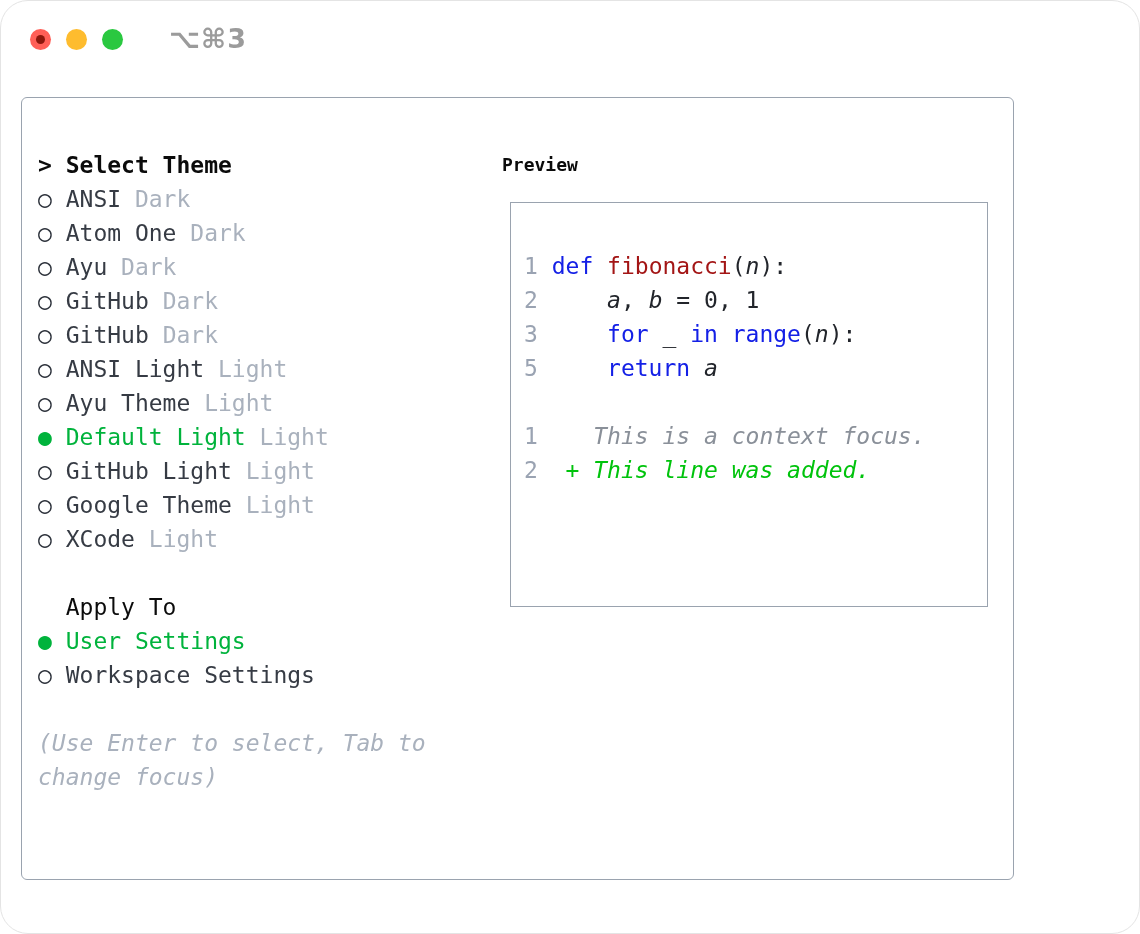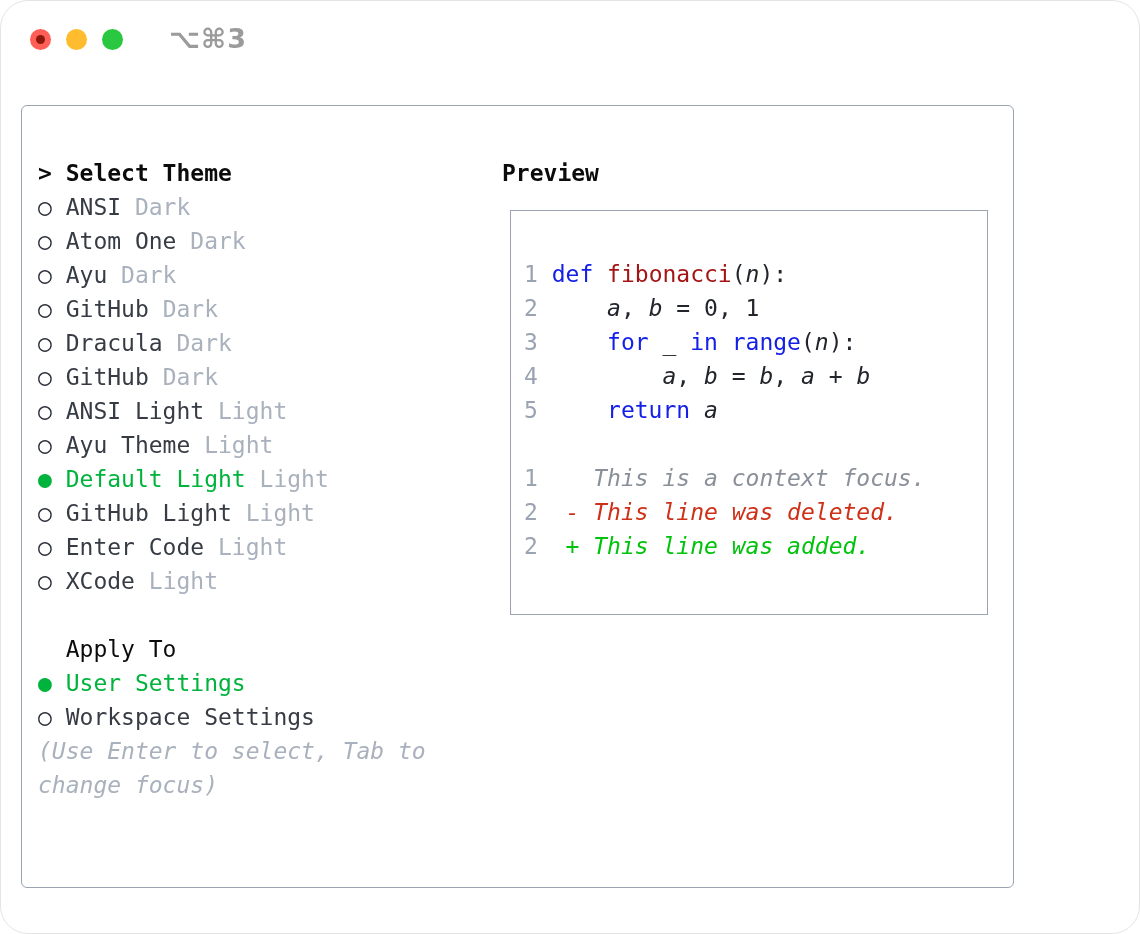--- a/index.html
+++ b/index.html
@@ -15,44 +15,44 @@
   .tl.close::after{content:"";position:absolute;left:6px;top:6px;width:9px;height:9px;border-radius:50%;background:#8c170c;}
   .tl.min{left:65px;background:#febc2e;}
   .tl.zoom{left:101px;background:#2ac840;}
   .win-title{
     position:absolute;left:168px;top:22px;
     font-family:"DejaVu Sans",sans-serif;font-weight:bold;
     font-size:27px;color:#9b9b9b;letter-spacing:1px;
   }
   
   .panel{
-    position:absolute;left:20px;top:104px;width:993px;height:783px;box-sizing:border-box;
+    position:absolute;left:20px;top:96px;width:993px;height:783px;box-sizing:border-box;
     border:1.5px solid #9aa3af;border-radius:6px;background:#fff;display:flex;
   }
   .left-col{flex:none;width:462px;box-sizing:border-box;padding:50px 0 0 16px;}
   .right-col{flex:1;box-sizing:border-box;padding:50px 0 0 18px;}
 
   .row{height:34px;line-height:34px;font-size:23px;white-space:pre;color:#363b44;}
   .bullet{display:inline-block;width:2ch;color:#2f343d;}
   .row.header{font-weight:bold;color:#0b0b0b;}
   .row.header .bullet{color:#0b0b0b;}
   .tvariant{color:#a9b1bd;margin-left:1ch;}
   .theme-item.selected .bullet,
   .theme-item.selected .tname{color:#00b33c;}
   .apply-header{color:#0b0b0b;}
   .apply-option.selected .bullet,
   .apply-option.selected .oname{color:#00b33c;}
   .spacer{height:34px;}
   .hint{
-    width:440px;
+    margin-top:34px;width:440px;
     font-size:23px;line-height:34px;font-style:italic;
     color:#a9b1bd;white-space:pre-line;
   }
   
-  .preview-title{height:34px;line-height:34px;font-size:23px;font-weight:bold;color:#0b0b0b;}
+  .preview-title{height:34px;line-height:34px;font-size:18px;font-weight:bold;color:#0b0b0b;}
   .preview-box{
     margin:20px 0 0 8px;width:478px;height:405px;box-sizing:border-box;
     border:1.5px solid #9aa3af;background:#fff;padding:46px 0 0 13px;overflow:hidden;
   }
   .pline{height:34px;line-height:34px;font-size:23px;white-space:pre;}
   .ln{display:inline-block;width:1ch;margin-right:1ch;color:#9aa3b2;}
   .tok{color:#22252b;}
   .tok.kw{color:#1420e6;text-align:right;}
   .tok.fn{color:#a31515;}
   .tok.var{font-style:italic;color:#22252b;}
@@ -74,27 +74,26 @@
 
   <div class="panel">
 
     <div class="left-col">
       <div class="row header"><span class="bullet">&gt;</span><span>Select Theme</span></div>
 
       <div class="row theme-item"><span class="bullet">○</span><span class="tname">ANSI</span><span class="tvariant">Dark</span></div>
       <div class="row theme-item"><span class="bullet">○</span><span class="tname">Atom One</span><span class="tvariant">Dark</span></div>
       <div class="row theme-item"><span class="bullet">○</span><span class="tname">Ayu</span><span class="tvariant">Dark</span></div>
       <div class="row theme-item"><span class="bullet">○</span><span class="tname">GitHub</span><span class="tvariant">Dark</span></div>
-      <div class="row theme-item"><span class="bullet">○</span><span class="tname">Dracula</span><span class="tvariant">Dark</span></div>
       <div class="row theme-item"><span class="bullet">○</span><span class="tname">GitHub</span><span class="tvariant">Dark</span></div>
       <div class="row theme-item"><span class="bullet">○</span><span class="tname">ANSI Light</span><span class="tvariant">Light</span></div>
       <div class="row theme-item"><span class="bullet">○</span><span class="tname">Ayu Theme</span><span class="tvariant">Light</span></div>
       <div class="row theme-item selected"><span class="bullet">●</span><span class="tname">Default Light</span><span class="tvariant">Light</span></div>
       <div class="row theme-item"><span class="bullet">○</span><span class="tname">GitHub Light</span><span class="tvariant">Light</span></div>
-      <div class="row theme-item"><span class="bullet">○</span><span class="tname">Enter Code</span><span class="tvariant">Light</span></div>
+      <div class="row theme-item"><span class="bullet">○</span><span class="tname">Google Theme</span><span class="tvariant">Light</span></div>
       <div class="row theme-item"><span class="bullet">○</span><span class="tname">XCode</span><span class="tvariant">Light</span></div>
 
       <div class="spacer"></div>
 
       <div class="row apply-header"><span class="bullet"></span><span>Apply To</span></div>
       <div class="row apply-option selected"><span class="bullet">●</span><span class="oname">User Settings</span></div>
       <div class="row apply-option"><span class="bullet">○</span><span class="oname">Workspace Settings</span></div>
 
       <div class="hint">(Use Enter to select, Tab to
 change focus)</div>
@@ -103,26 +102,24 @@
     <div class="right-col">
       <div class="preview-title">Preview</div>
 
       <div class="preview-box">
         <div class="pline"><span class="ln">1</span><span class="tok kw">def</span><span class="tok"> </span><span class="tok fn">fibonacci</span><span class="tok">(</span><span class="tok var">n</span><span class="tok">):</span></div>
 
         <div class="pline"><span class="ln">2</span><span class="tok">    </span><span class="tok var">a</span><span class="tok">, </span><span class="tok var">b</span><span class="tok"> = 0, 1</span></div>
 
         <div class="pline"><span class="ln">3</span><span class="tok">    </span><span class="tok kw">for</span><span class="tok"> _ </span><span class="tok kw">in</span><span class="tok"> </span><span class="tok kw">range</span><span class="tok">(</span><span class="tok var">n</span><span class="tok">):</span></div>
 
-        <div class="pline"><span class="ln">4</span><span class="tok">        </span><span class="tok var">a</span><span class="tok">, </span><span class="tok var">b</span><span class="tok"> = </span><span class="tok var">b</span><span class="tok">, </span><span class="tok var">a</span><span class="tok"> + </span><span class="tok var">b</span></div>
 
         <div class="pline"><span class="ln">5</span><span class="tok">    </span><span class="tok kw">return</span><span class="tok"> </span><span class="tok var">a</span></div>
 
         <div class="blank"></div>
 
         <div class="pline"><span class="ln">1</span><span class="tok ctx">   This is a context focus.</span></div>
-        <div class="pline"><span class="ln">2</span><span class="tok del"> - This line was deleted.</span></div>
         <div class="pline"><span class="ln">2</span><span class="tok add"> + This line was added.</span></div>
       </div>
     </div>
 
   </div>
 </div>
 
 </body></html>

